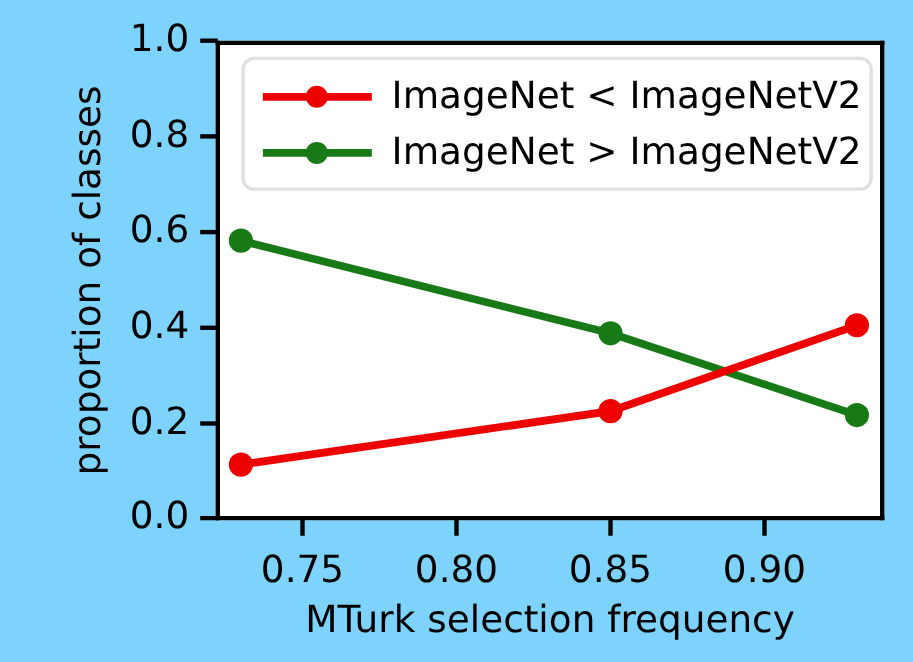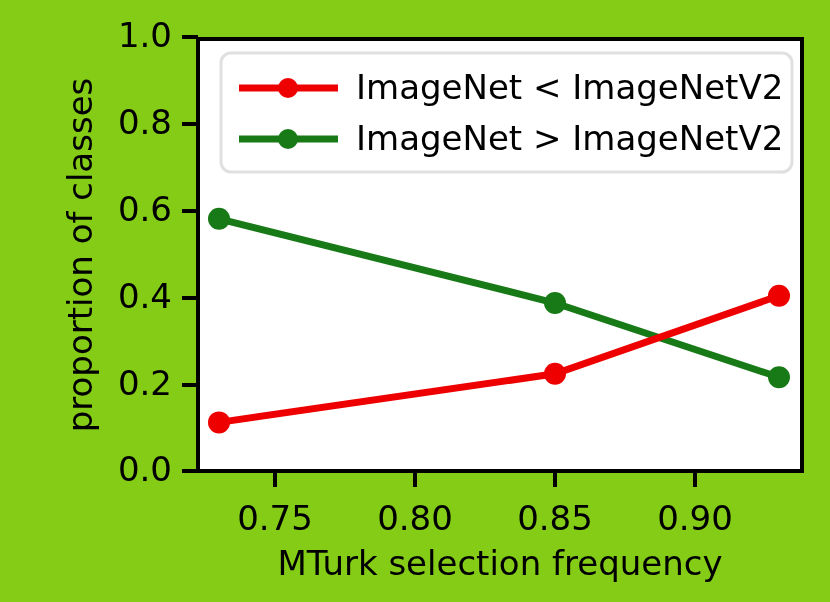--- a/index.html
+++ b/index.html
@@ -10,21 +10,21 @@
   body {
     width: 830px;
     height: 602px;
     overflow: hidden;
     font-family: "DejaVu Sans", sans-serif;
   }
   #figure {
     position: relative;
     width: 830px;
     height: 602px;
-    background: #84cc16;
+    background: #7dd3fc;
     text-align: center;
   }
   #plot-svg {
     position: absolute;
     left: 0;
     top: 0;
   }
   .tick-label {
     font-family: "DejaVu Sans", sans-serif;
     font-size: 34px;

